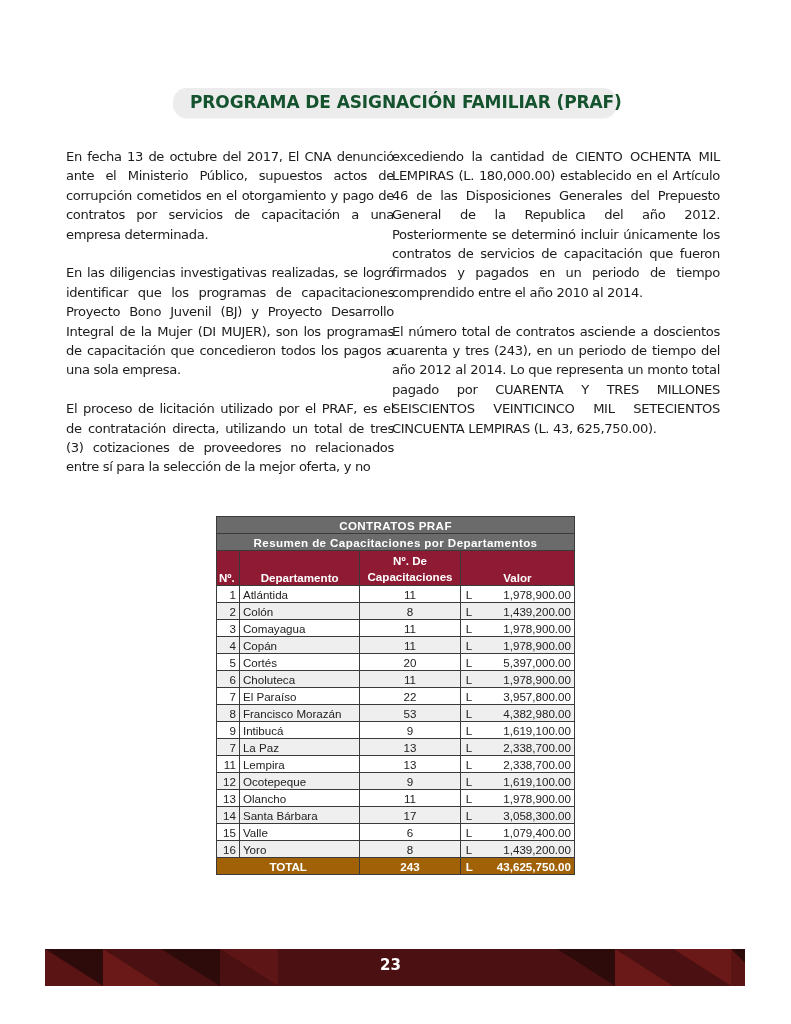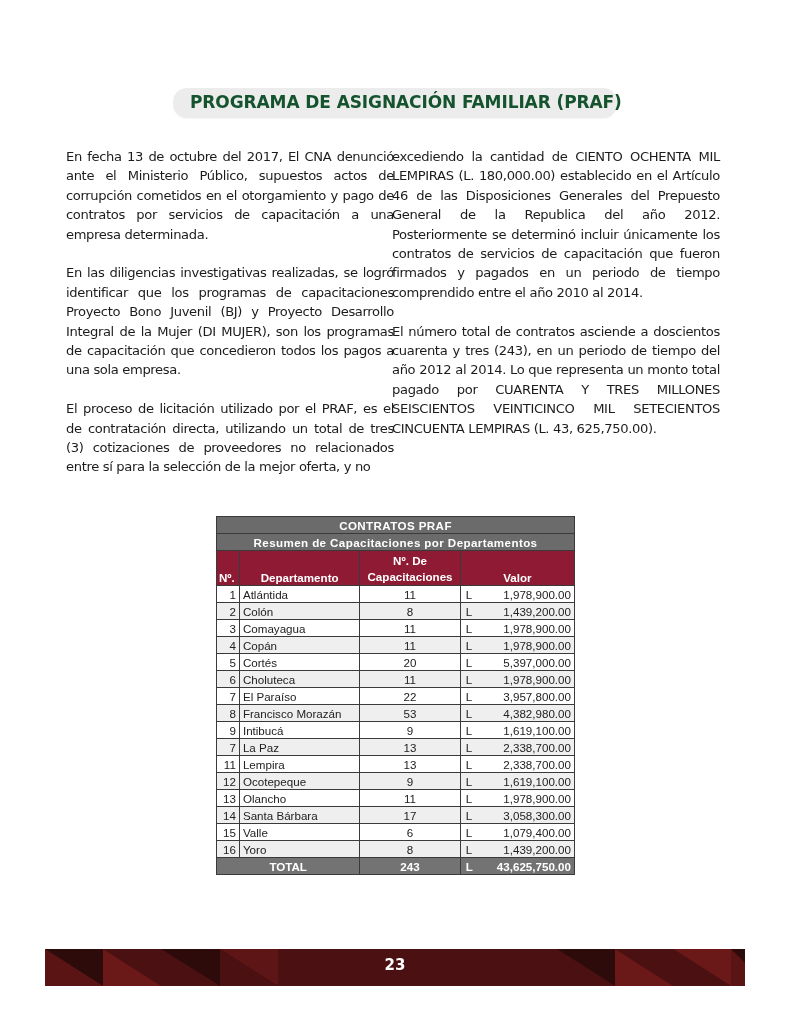--- a/index.html
+++ b/index.html
@@ -34,29 +34,29 @@
   .hdr-gray { background: #6b6b6b; color: #ffffff; font-weight: bold; text-align: center; letter-spacing: 0.4px; }
   .hdr-red { background: #8e1b33; color: #ffffff; font-weight: bold; }
   .hdr-red th { border-color: #6f1425; }
   .row td { background: #ffffff; color: #222; }
   .row.alt td { background: #efefef; }
   .c-num { text-align: right; width: 16px; margin-top: 32px; }
   .c-dep { text-align: left; width: 116px; }
   .c-cap { text-align: center; width: 94px; }
   .c-val { width: 109px; }
   .val-wrap { display: flex; justify-content: space-between; padding-left: 2px; }
-  .total td { background: #737373; color: #ffffff; font-weight: bold; border-color: #4a0e18; }
+  .total td { background: #a16207; color: #ffffff; font-weight: bold; border-color: #4a0e18; }
 
   .footer {
     position: absolute; left: 45px; top: 949px; width: 700px; height: 37px;
     background: #4a1012; overflow: hidden;
   }
   .footer svg { position: absolute; left: 0; top: 0; }
   .page-num {
-    position: absolute; left: 380px; top: 956px; width: 30px; text-align: center;
+    position: absolute; left: 380px; top: 956px; width: 30px; text-align: left;
     font-family: "DejaVu Sans", sans-serif; font-weight: bold; font-size: 15px; color: #ffffff;
   }
 </style>
 </head>
 <body>
 
 <div class="title-banner"></div>
 <div class="title-text">PROGRAMA DE ASIGNACIÓN FAMILIAR (PRAF)</div>
 
 <div class="col col-left">

